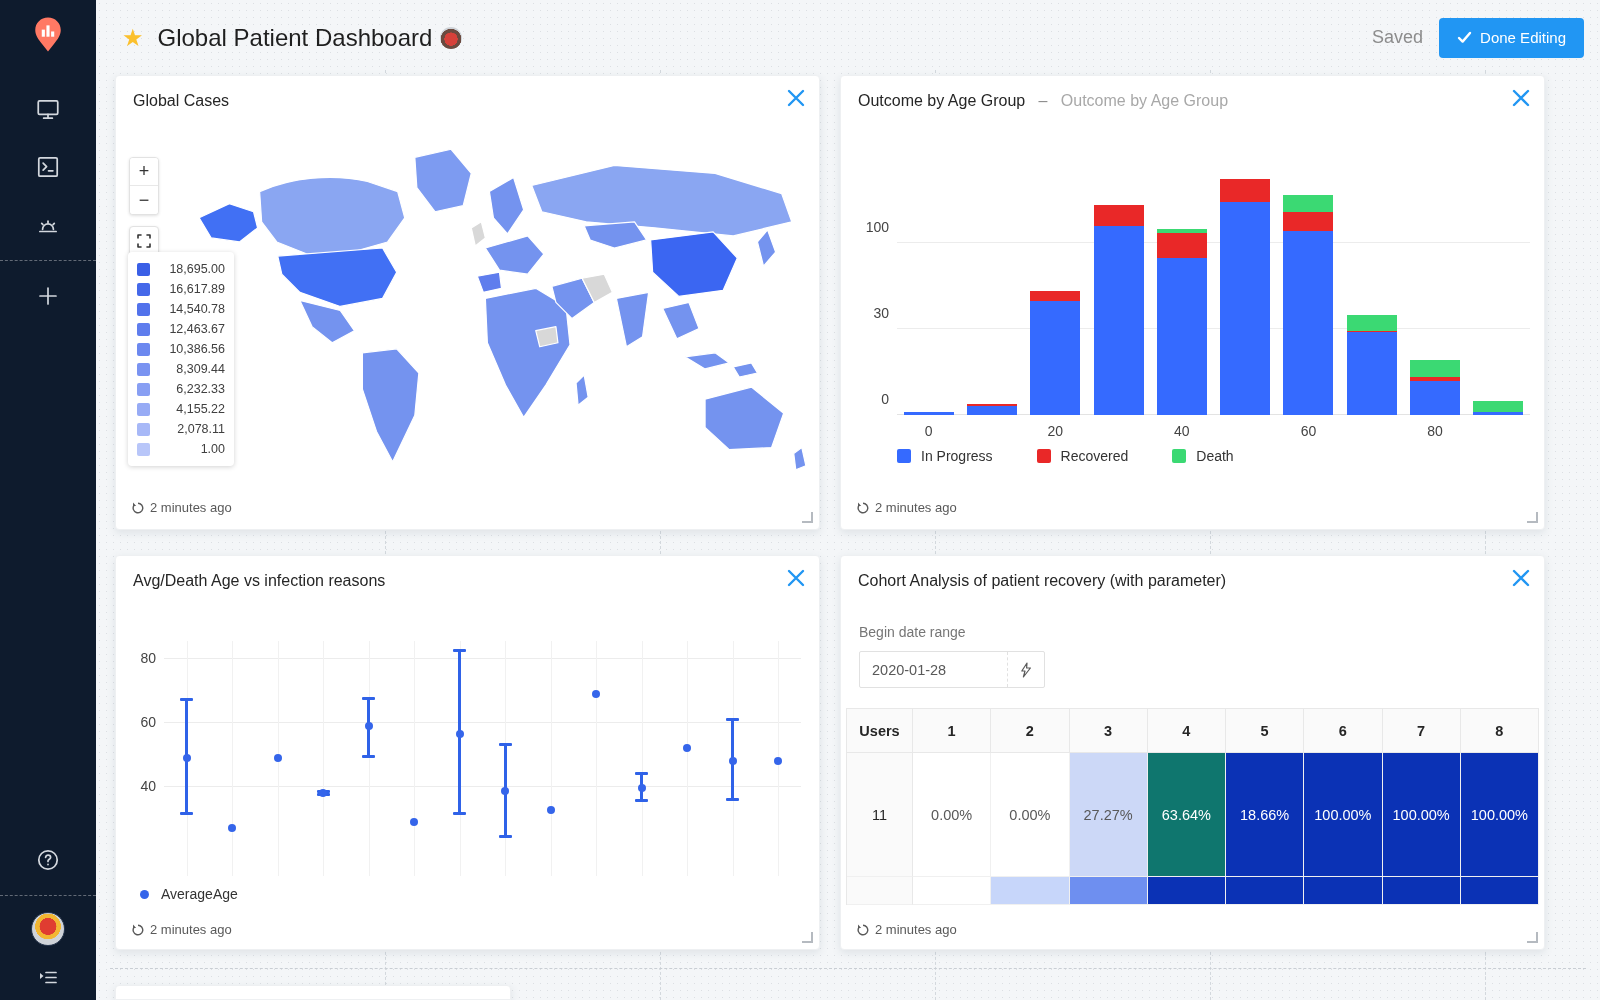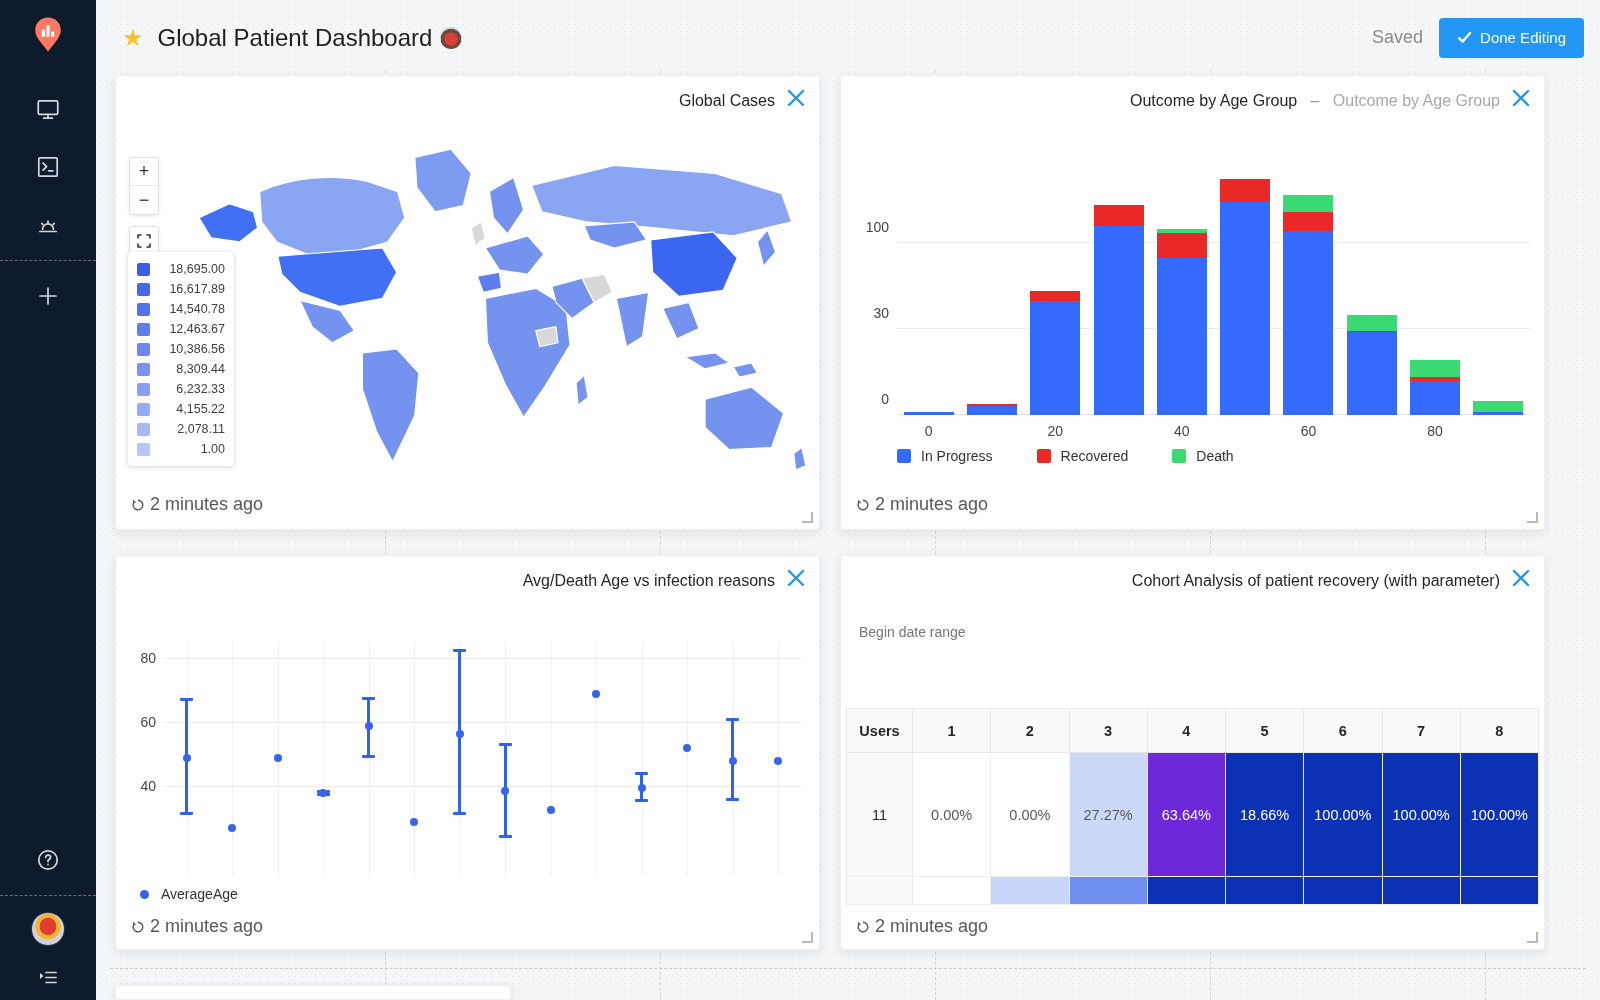--- a/index.html
+++ b/index.html
@@ -35,26 +35,26 @@
                  background:radial-gradient(circle at 50% 55%, #d6413a 0 40%, #6b4a3f 41% 62%, #cfd3d8 63% 100%); }
   .hdr-right { margin-left:auto; margin-right:16px; display:flex; align-items:center; gap:16px; }
   .saved-label { color:#8c8c8c; font-size:18px;margin-left:26px; }
   .btn-primary { display:flex; align-items:center; gap:8px; background:#2196f3; color:#fff; border:none;
                  height:40px; padding:0 18px; border-radius:4px; font-size:15px; font-weight:500; cursor:pointer;
                  font-family:"Liberation Sans", sans-serif; }
 
   
   .widget { position:absolute; background:#fff; border-radius:4px; z-index:1;
             box-shadow:0 3px 9px rgba(90,110,130,0.14); border:1px solid #eef0f2; }
-  .w-title-row { position:absolute; left:17px; top:16px; right:44px; font-size:16px; white-space:nowrap; overflow:hidden;text-align:right; }
+  .w-title-row { position:absolute; left:17px; top:16px; right:44px; font-size:16px; white-space:nowrap; overflow:hidden; }
   .w-title { font-weight:500; color:#262626; }
   .w-sep { color:#8c8c8c; }
   .w-subtitle { color:#a8a8a8; }
   .w-close { position:absolute; top:11px; right:12px; width:22px; height:22px; cursor:pointer; }
-  .w-refresh { position:absolute; left:16px; display:flex; align-items:center; gap:6px; font-size:18px; color:#595959; }
+  .w-refresh { position:absolute; left:16px; display:flex; align-items:center; gap:6px; font-size:13px; color:#595959; }
   .w-resize { position:absolute; right:6px; bottom:6px; width:11px; height:11px; cursor:nwse-resize;
               border-right:2px solid #b5bac0; border-bottom:2px solid #b5bac0; }
 
   #w-map    { left:19px;  top:75px;  width:705px; height:455px; }
   #w-bar    { left:744px; top:75px;  width:705px; height:455px; }
   #w-scatter{ left:19px;  top:555px; width:705px; height:395px; }
   #w-cohort { left:744px; top:555px; width:705px; height:395px; }
   #w-partial{ left:19px;  top:985px; width:396px; height:15px; border-radius:4px 4px 0 0; }
 
   
@@ -457,36 +457,44 @@
       <div class="w-resize"></div>
     </div>
 
     <div class="widget" id="w-cohort">
       <div class="w-title-row"><span class="w-title">Cohort Analysis of patient recovery (with parameter)</span></div>
       <svg class="w-close" viewBox="0 0 22 22">
         <path d="M4 4l14 14M18 4L4 18" stroke="#2196f3" stroke-width="2.4" stroke-linecap="round"></path>
       </svg>
 
       <div class="param-label">Begin date range</div>
+      <div class="param-input">
+        <input type="text" value="2020-01-28" style="">
+        <div class="param-bolt">
+          <svg width="12" height="16" viewBox="0 0 12 16">
+            <path d="M7 1L1.8 9H5l-1.6 6L10.4 6H6.6z" fill="none" stroke="#595959" stroke-width="1.2" stroke-linejoin="round"></path>
+          </svg>
+        </div>
+      </div>
 
       <div class="cohort-table" id="cohort-table">
           <div class="ch">Users</div>
           <div class="ch">1</div>
           <div class="ch">2</div>
           <div class="ch">3</div>
           <div class="ch">4</div>
           <div class="ch">5</div>
           <div class="ch">6</div>
           <div class="ch">7</div>
           <div class="ch">8</div>
           <div class="cc users rt" style="height: 124px;">11</div>
           <div class="cc rt" style="background: rgb(255, 255, 255); color: rgb(89, 89, 89); height: 124px;">0.00%</div>
           <div class="cc rt" style="background: rgb(255, 255, 255); color: rgb(89, 89, 89); height: 124px;">0.00%</div>
           <div class="cc rt" style="background: rgb(204, 216, 247); color: rgb(89, 89, 89); height: 124px;">27.27%</div>
-          <div class="cc rt" style="background: #6d28d9; color: rgb(255, 255, 255); height: 124px;">63.64%</div>
+          <div class="cc rt" style="background: #0f766e; color: rgb(255, 255, 255); height: 124px;">63.64%</div>
           <div class="cc rt" style="background: rgb(11, 50, 181); color: rgb(255, 255, 255); height: 124px;">18.66%</div>
           <div class="cc rt" style="background: rgb(11, 50, 181); color: rgb(255, 255, 255); height: 124px;">100.00%</div>
           <div class="cc rt" style="background: rgb(11, 50, 181); color: rgb(255, 255, 255); height: 124px;">100.00%</div>
           <div class="cc rt" style="background: rgb(11, 50, 181); color: rgb(255, 255, 255); height: 124px;">100.00%</div>
           <div class="cc users rc" style="height: 28px;"></div>
           <div class="cc rc" style="background: rgb(255, 255, 255); color: rgb(89, 89, 89); height: 28px;"></div>
           <div class="cc rc" style="background: rgb(199, 214, 250); color: rgb(89, 89, 89); height: 28px;"></div>
           <div class="cc rc" style="background: rgb(110, 143, 240); color: rgb(255, 255, 255); height: 28px;"></div>
           <div class="cc rc" style="background: rgb(11, 50, 181); color: rgb(255, 255, 255); height: 28px;"></div>
           <div class="cc rc" style="background: rgb(11, 50, 181); color: rgb(255, 255, 255); height: 28px;"></div>

